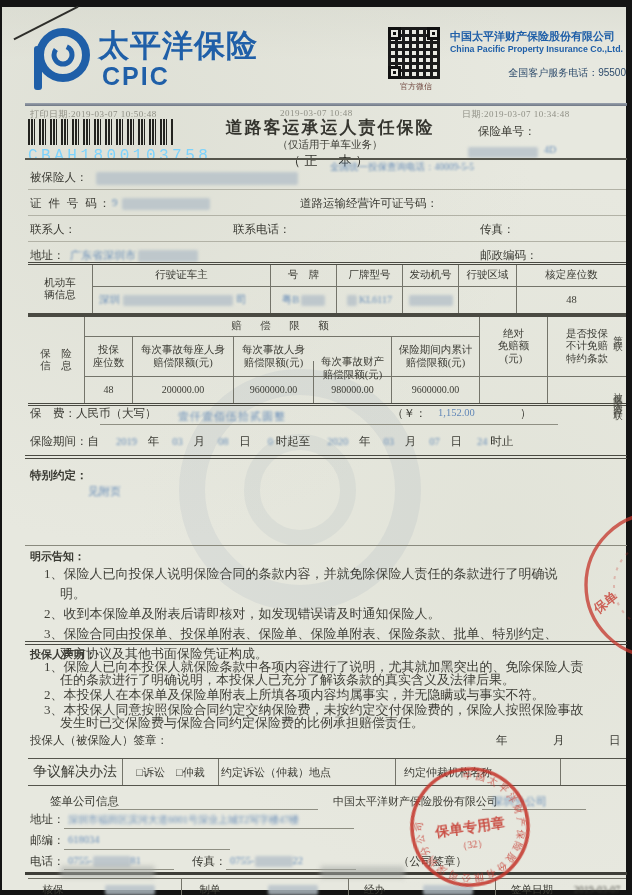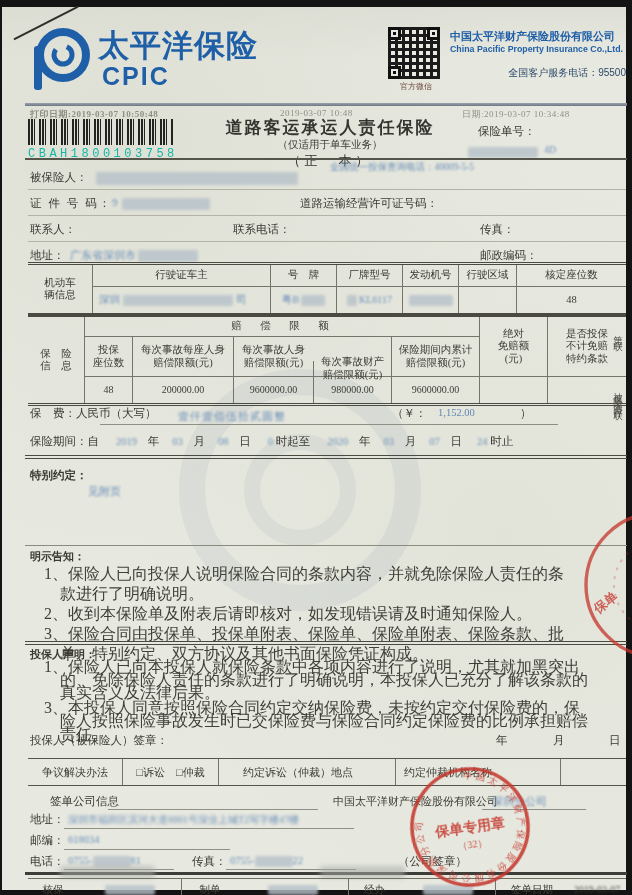--- a/index.html
+++ b/index.html
@@ -27,21 +27,21 @@
   .cell.hb{border-bottom:1px solid #74746a;}
   .tblv{border-top:3px double #4a4a42;border-bottom:3px double #4a4a42;position:absolute;}
   .qr{position:absolute;left:388px;top:27px;width:52px;height:52px;background:#e9e9e2;
       background-image:repeating-linear-gradient(0deg,#1b1b1b 0 3px,transparent 3px 7px),
                        repeating-linear-gradient(90deg,#1b1b1b 0 3px,rgba(233,233,226,.9) 3px 7px);}
   .finder{position:absolute;width:13px;height:13px;border:3px solid #111;background:#e9e9e2;box-sizing:border-box;}
   .finder::after{content:"";position:absolute;left:2px;top:2px;width:3px;height:3px;background:#111;}
   .barcode{position:absolute;left:28px;top:119px;width:146px;height:26px;
       background:repeating-linear-gradient(90deg,#23231f 0 2px,transparent 2px 3px,#23231f 3px 5px,transparent 5px 6px,#23231f 6px 7px,transparent 7px 11px);}
   .vert{writing-mode:vertical-rl;font-size:9.5px;color:#4c4c44;letter-spacing:3px;}
-  .items{width:520px;font-size:16px;color:#3f3f38;}
+  .items{width:520px;font-size:13px;color:#3f3f38;}
   .items div{padding-left:16px;text-indent:-16px;}
   .n-items div{line-height:20px;}
   .d-items div{line-height:13.2px;margin-bottom:1.5px;}
   .scratch{position:absolute;left:10px;top:22px;width:72px;height:2px;background:#2e2e2a;transform:rotate(-27deg);}
   .blob{position:absolute;background:rgba(165,170,165,.55);filter:blur(2.5px);border-radius:3px;}
 </style>
 </head>
 <body>
 
 <div class="page">
@@ -67,26 +67,26 @@
     <div class="finder" style="left:0;bottom:0;"></div>
   </div>
   <div class="abs" style="left:390px;top:81px;width:52px;text-align:center;font-size:8px;color:#6b4038;">官方微信</div>
 
   <div class="abs brand" style="left:450px;top:29px;width:176px;font-size:11px;">中国太平洋财产保险股份有限公司</div>
   <div class="abs brand" style="left:450px;top:44px;width:176px;font-size:8.8px;">China Pacific Property Insurance Co.,Ltd.</div>
   <div class="abs brand" style="left:450px;top:66px;width:176px;font-size:10px;color:#2c4a6b;text-align:right;font-weight:normal;">全国客户服务电话：95500</div>
 
   <div class="abs" style="left:25px;top:103px;width:602px;height:3px;background:linear-gradient(#9aa2ae,#6f7784);"></div>
 
-  <div class="abs faint" style="left:30px;top:108px;font-weight:bold;">打印日期:2019-03-07 10:50:48</div>
+  <div class="abs faint" style="left:30px;top:108px;">打印日期:2019-03-07 10:50:48</div>
   <div class="abs faint" style="left:280px;top:108px;">2019-03-07 10:48</div>
   <div class="abs faint" style="left:462px;top:108px;">日期:2019-03-07 10:34:48</div>
 
   <div class="barcode"></div>
-  <div class="abs" style="left:28px;top:147px;font-family:'Liberation Mono','DejaVu Sans Mono',monospace;font-size:12px;letter-spacing:3.5px;color:#14b8a6;">CBAH1800103758</div>
+  <div class="abs" style="left:28px;top:147px;font-family:'Liberation Mono','DejaVu Sans Mono',monospace;font-size:16px;letter-spacing:3.5px;color:#7dd3fc;">CBAH1800103758</div>
 
   <div class="abs bold" style="left:198px;top:116px;width:264px;text-align:center;font-size:17px;letter-spacing:2px;color:#35352f;">道路客运承运人责任保险</div>
   <div class="abs" style="left:198px;top:138px;width:264px;text-align:center;font-size:10.5px;color:#3a3a33;">（仅适用于单车业务）</div>
   <div class="abs" style="left:198px;top:152px;width:264px;text-align:center;font-size:13px;letter-spacing:4px;color:#35352f;">（正　本）</div>
 
   <div class="abs lbl" style="left:478px;top:124px;">保险单号：</div>
   <span class="redact" style="position:absolute;left:468px;top:147px;width:70px;height:11px;"></span>
   <div class="abs blur1" style="left:544px;top:144px;font-size:10px;">4D</div>
 
   <div class="dkline" style="left:25px;top:158px;width:602px;height:1.5px;"></div>
@@ -205,32 +205,33 @@
   <div class="abs items n-items" style="left:44px;top:564px;">
     <div>1、保险人已向投保人说明保险合同的条款内容，并就免除保险人责任的条款进行了明确说明。</div>
     <div>2、收到本保险单及附表后请即核对，如发现错误请及时通知保险人。</div>
     <div>3、保险合同由投保单、投保单附表、保险单、保险单附表、保险条款、批单、特别约定、双方协议及其他书面保险凭证构成。</div>
   </div>
   <div class="dline" style="left:25px;top:641px;width:602px;"></div>
 
   <div class="abs lbl bold" style="left:30px;top:647px;font-size:11px;">投保人声明：</div>
   <div class="abs items d-items" style="left:44px;top:660px;width:545px;">
     <div>1、保险人已向本投保人就保险条款中各项内容进行了说明，尤其就加黑突出的、免除保险人责任的条款进行了明确说明，本投保人已充分了解该条款的真实含义及法律后果。</div>
+    <div>2、本投保人在本保单及保险单附表上所填各项内容均属事实，并无隐瞒或与事实不符。</div>
     <div>3、本投保人同意按照保险合同约定交纳保险费，未按约定交付保险费的，保险人按照保险事故发生时已交保险费与保险合同约定保险费的比例承担赔偿责任。</div>
   </div>
 
   <div class="abs lbl" style="left:30px;top:733px;">投保人（被保险人）签章：</div>
   <div class="abs lbl" style="left:496px;top:733px;">年</div>
   <div class="abs lbl" style="left:553px;top:733px;">月</div>
   <div class="abs lbl" style="left:609px;top:733px;">日</div>
 
   <div class="grid" style="position:absolute;left:28px;top:758px;grid-template-columns:94px 96px 177px 165px 66px;grid-template-rows:26px;border-top:1.5px solid #55554c;border-bottom:1.5px solid #55554c;">
-    <div class="cell first" style="font-size:11px;">争议解决办法</div>
+    <div class="cell first" style="font-size:14px;">争议解决办法</div>
     <div class="cell" style="font-size:11px;">□诉讼　□仲裁</div>
-    <div class="cell" style="font-size:11px;justify-content:flex-start;padding-left:24px;">约定诉讼（仲裁）地点</div>
+    <div class="cell" style="font-size:11px;justify-content:flex-start;padding-left:2px;">约定诉讼（仲裁）地点</div>
     <div class="cell" style="font-size:11px;justify-content:flex-start;padding-left:8px;">约定仲裁机构名称</div>
     <div class="cell"></div>
   </div>
 
   <div class="abs lbl" style="left:30px;top:794px;margin-left:20px;">签单公司信息</div>
   <div class="hline" style="left:108px;top:809px;width:210px;background:#8f8f83;"></div>
   <div class="abs lbl" style="left:333px;top:794px;font-size:11px;">中国太平洋财产保险股份有限公司</div>
   <div class="abs blur1" style="left:492px;top:794px;font-size:11px;">深圳分公司</div>
   <div class="hline" style="left:482px;top:809px;width:104px;background:#8f8f83;"></div>
 

